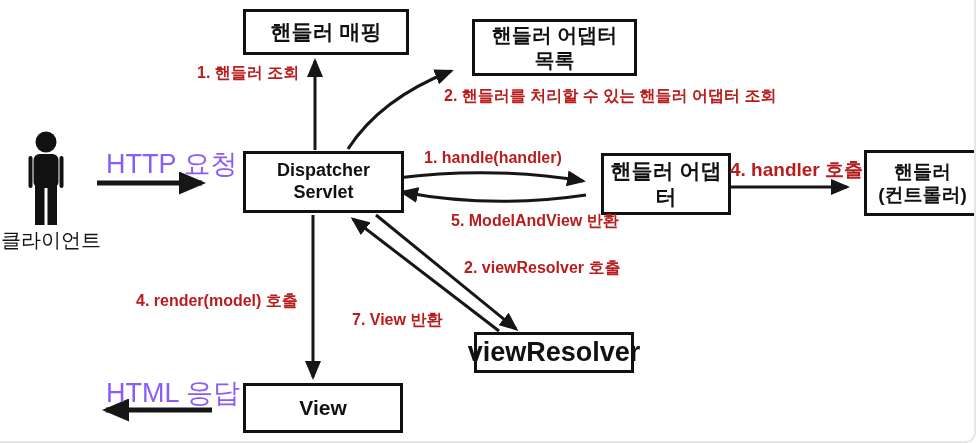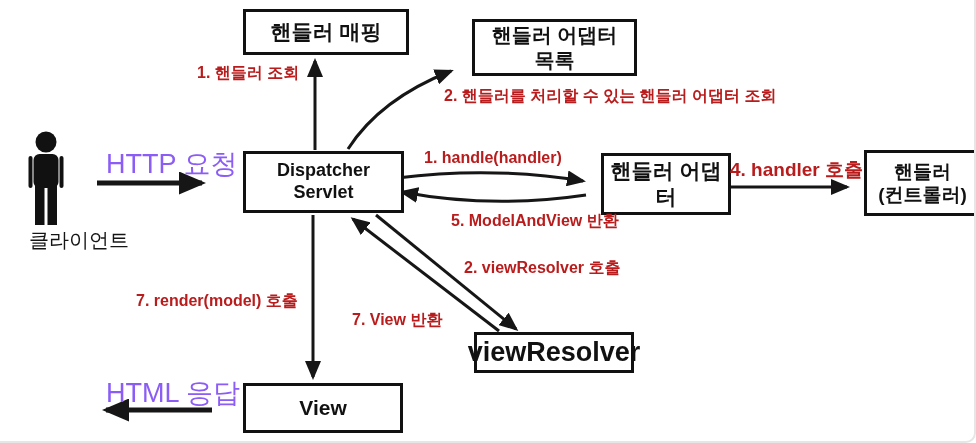--- a/index.html
+++ b/index.html
@@ -118,21 +118,21 @@
   <div class="step-label" style="left:424px;top:149px;">1. handle(handler)</div>
 
   <div class="step-label" style="left:730px;top:157px;font-size:19px;">4. handler 호출</div>
 
   <div class="step-label" style="left:407px;top:211px;margin-left:44px;">5. ModelAndView 반환</div>
 
   <div class="step-label" style="left:464px;top:258px;">2. viewResolver 호출</div>
 
   <div class="step-label" style="left:352px;top:310px;">7. View 반환</div>
 
-  <div class="step-label" style="left:136px;top:291px;">7. render(model) 호출</div>
+  <div class="step-label" style="left:136px;top:291px;">4. render(model) 호출</div>
 
   <div class="flow-label" style="left:106px;top:146px;">HTTP 요청</div>
 
   <div class="flow-label" style="left:106px;top:375px;">HTML 응답</div>
 
-  <div class="client-label" style="left:1px;top:227px;padding-left:28px;">클라이언트</div>
+  <div class="client-label" style="left:1px;top:227px;">클라이언트</div>
 
 </div>
 
 </body></html>

